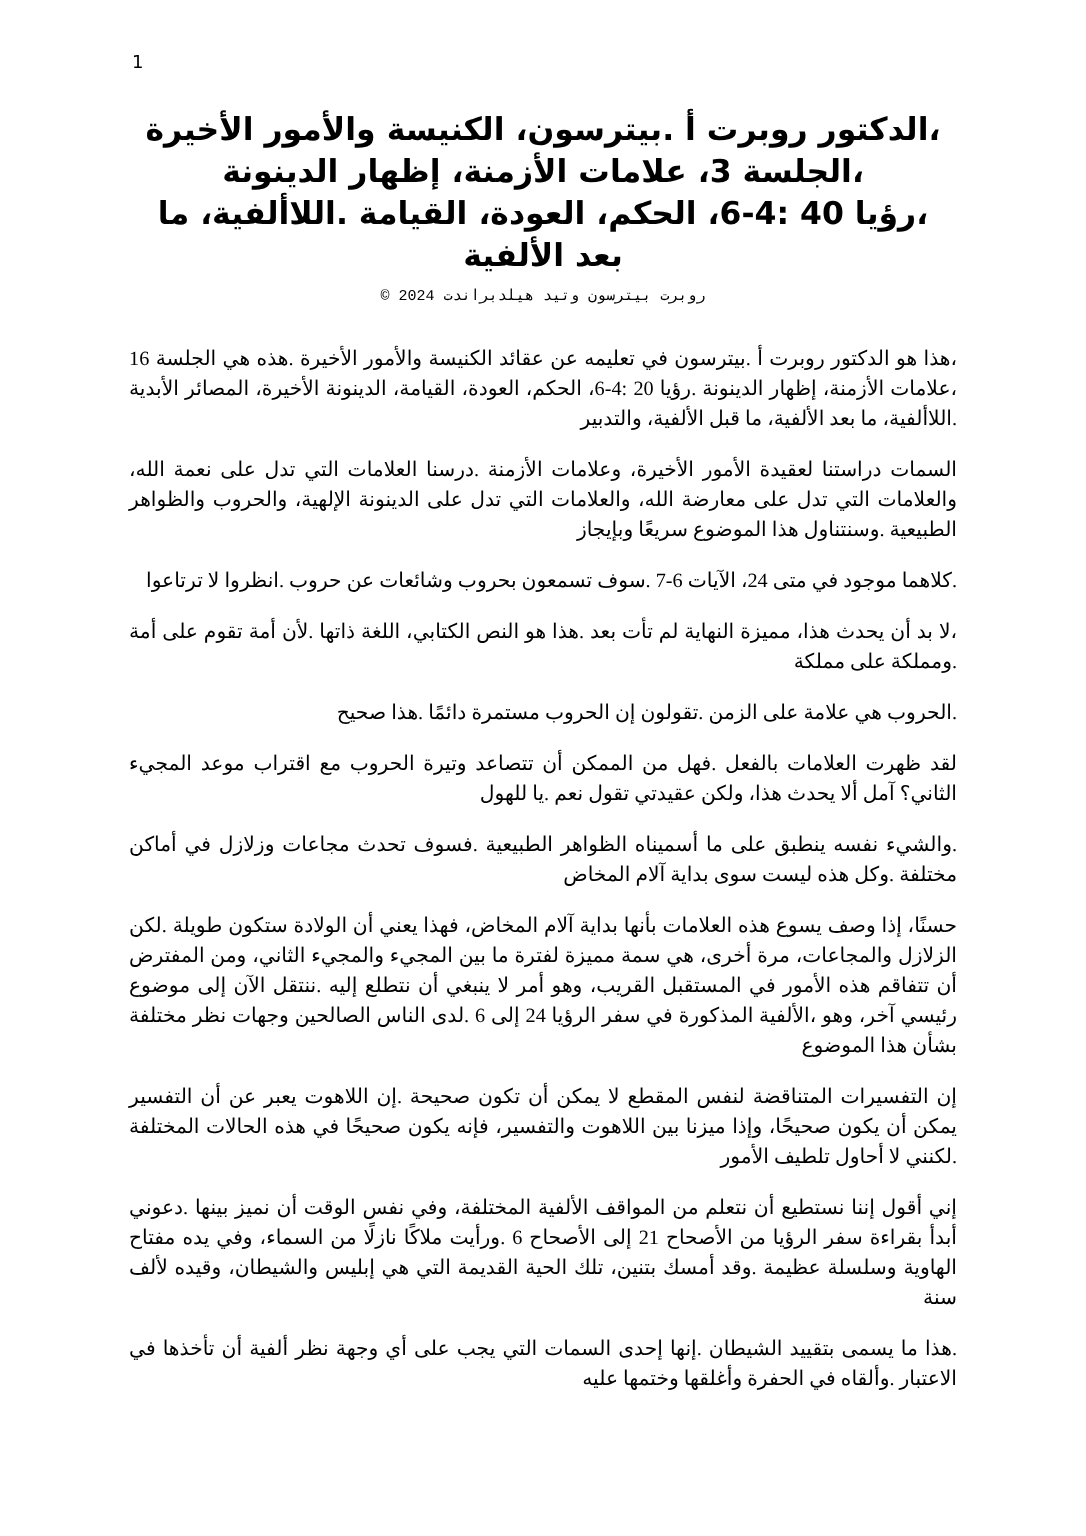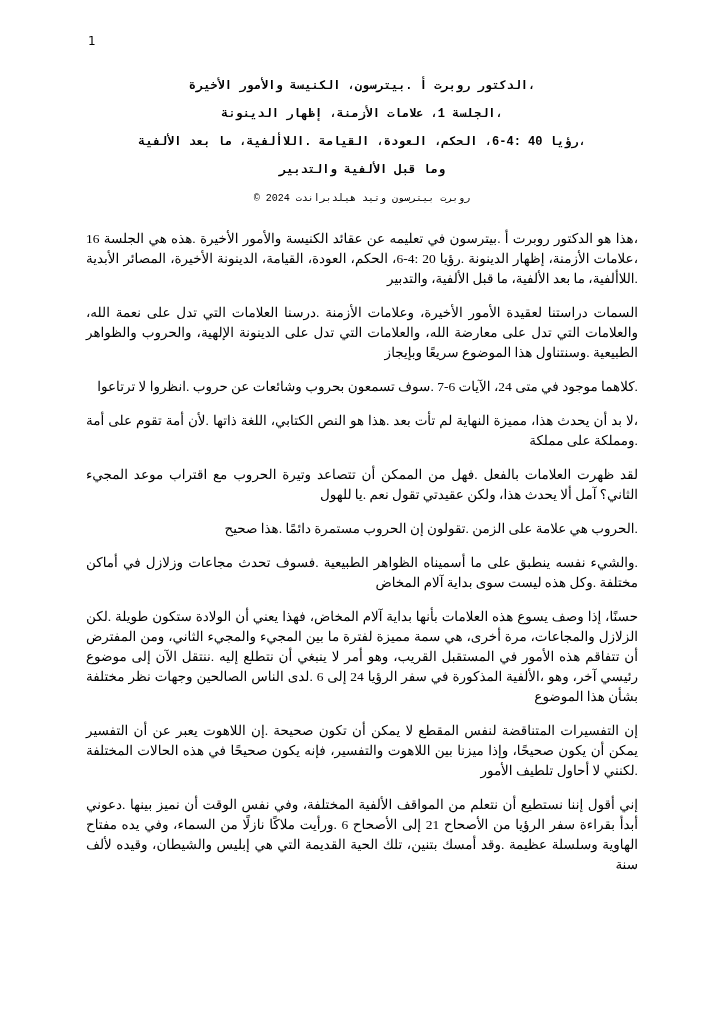--- a/index.html
+++ b/index.html
@@ -29,23 +29,22 @@
     margin-bottom: 24px;
     padding-left: 2px;
   }
   .title-block {
     direction: rtl;
     text-align: center;
     margin-bottom: 18px;
   }
   .title-line {
     font-weight: bold;
-    font-size: 12px;
+    font-size: 21px;
     line-height: 28px;
-    font-family: Liberation Mono, monospace;
   }
   .copyright-line {
     font-size: 10px;
     line-height: 24px;
     margin-top: 3px;
     font-family: Liberation Mono, monospace;
   }
   .body-text {
     direction: rtl;
   }
@@ -59,32 +58,32 @@
 </style>
 </head>
 <body>
 
 <div class="page">
 
   <div class="page-number">1</div>
 
   <header class="title-block">
     <div class="title-line">،الدكتور روبرت أ .بيترسون، الكنيسة والأمور الأخيرة</div>
-    <div class="title-line">،الجلسة 1، علامات الأزمنة، إظهار الدينونة</div>
+    <div class="title-line">،الجلسة 3، علامات الأزمنة، إظهار الدينونة</div>
     <div class="title-line">،رؤيا 40 :4-6، الحكم، العودة، القيامة .اللاألفية، ما بعد الألفية</div>
-    <div class="title-line">وما قبل الألفية والتدبير</div>
     <div class="copyright-line">روبرت بيترسون وتيد هيلدبراندت 2024 ©</div>
   </header>
 
   <main class="body-text">
     <p>،هذا هو الدكتور روبرت أ .بيترسون في تعليمه عن عقائد الكنيسة والأمور الأخيرة .هذه هي الجلسة 16 ،علامات الأزمنة، إظهار الدينونة .رؤيا 20 :4-6، الحكم، العودة، القيامة، الدينونة الأخيرة، المصائر الأبدية .اللاألفية، ما بعد الألفية، ما قبل الألفية، والتدبير</p>
     <p>السمات دراستنا لعقيدة الأمور الأخيرة، وعلامات الأزمنة .درسنا العلامات التي تدل على نعمة الله، والعلامات التي تدل على معارضة الله، والعلامات التي تدل على الدينونة الإلهية، والحروب والظواهر الطبيعية .وسنتناول هذا الموضوع سريعًا وبإيجاز</p>
     <p>.كلاهما موجود في متى 24، الآيات 6-7 .سوف تسمعون بحروب وشائعات عن حروب .انظروا لا ترتاعوا</p>
     <p>،لا بد أن يحدث هذا، مميزة النهاية لم تأت بعد .هذا هو النص الكتابي، اللغة ذاتها .لأن أمة تقوم على أمة .ومملكة على مملكة</p>
+    <p>.الحروب هي علامة على الزمن .تقولون إن الحروب مستمرة دائمًا .هذا صحيح</p>
     <p>لقد ظهرت العلامات بالفعل .فهل من الممكن أن تتصاعد وتيرة الحروب مع اقتراب موعد المجيء الثاني؟ آمل ألا يحدث هذا، ولكن عقيدتي تقول نعم .يا للهول</p>
-    <p>.الحروب هي علامة على الزمن .تقولون إن الحروب مستمرة دائمًا .هذا صحيح</p>
     <p>.والشيء نفسه ينطبق على ما أسميناه الظواهر الطبيعية .فسوف تحدث مجاعات وزلازل في أماكن مختلفة .وكل هذه ليست سوى بداية آلام المخاض</p>
     <p>حسنًا، إذا وصف يسوع هذه العلامات بأنها بداية آلام المخاض، فهذا يعني أن الولادة ستكون طويلة .لكن الزلازل والمجاعات، مرة أخرى، هي سمة مميزة لفترة ما بين المجيء والمجيء الثاني، ومن المفترض أن تتفاقم هذه الأمور في المستقبل القريب، وهو أمر لا ينبغي أن نتطلع إليه .ننتقل الآن إلى موضوع رئيسي آخر، وهو ،الألفية المذكورة في سفر الرؤيا 24 إلى 6 .لدى الناس الصالحين وجهات نظر مختلفة بشأن هذا الموضوع</p>
     <p>إن التفسيرات المتناقضة لنفس المقطع لا يمكن أن تكون صحيحة .إن اللاهوت يعبر عن أن التفسير يمكن أن يكون صحيحًا، وإذا ميزنا بين اللاهوت والتفسير، فإنه يكون صحيحًا في هذه الحالات المختلفة .لكنني لا أحاول تلطيف الأمور</p>
     <p>إني أقول إننا نستطيع أن نتعلم من المواقف الألفية المختلفة، وفي نفس الوقت أن نميز بينها .دعوني أبدأ بقراءة سفر الرؤيا من الأصحاح 21 إلى الأصحاح 6 .ورأيت ملاكًا نازلًا من السماء، وفي يده مفتاح الهاوية وسلسلة عظيمة .وقد أمسك بتنين، تلك الحية القديمة التي هي إبليس والشيطان، وقيده لألف سنة</p>
+    <p>.هذا ما يسمى بتقييد الشيطان .إنها إحدى السمات التي يجب على أي وجهة نظر ألفية أن تأخذها في الاعتبار .وألقاه في الحفرة وأغلقها وختمها عليه</p>
   </main>
 
 </div>
 
 </body></html>

